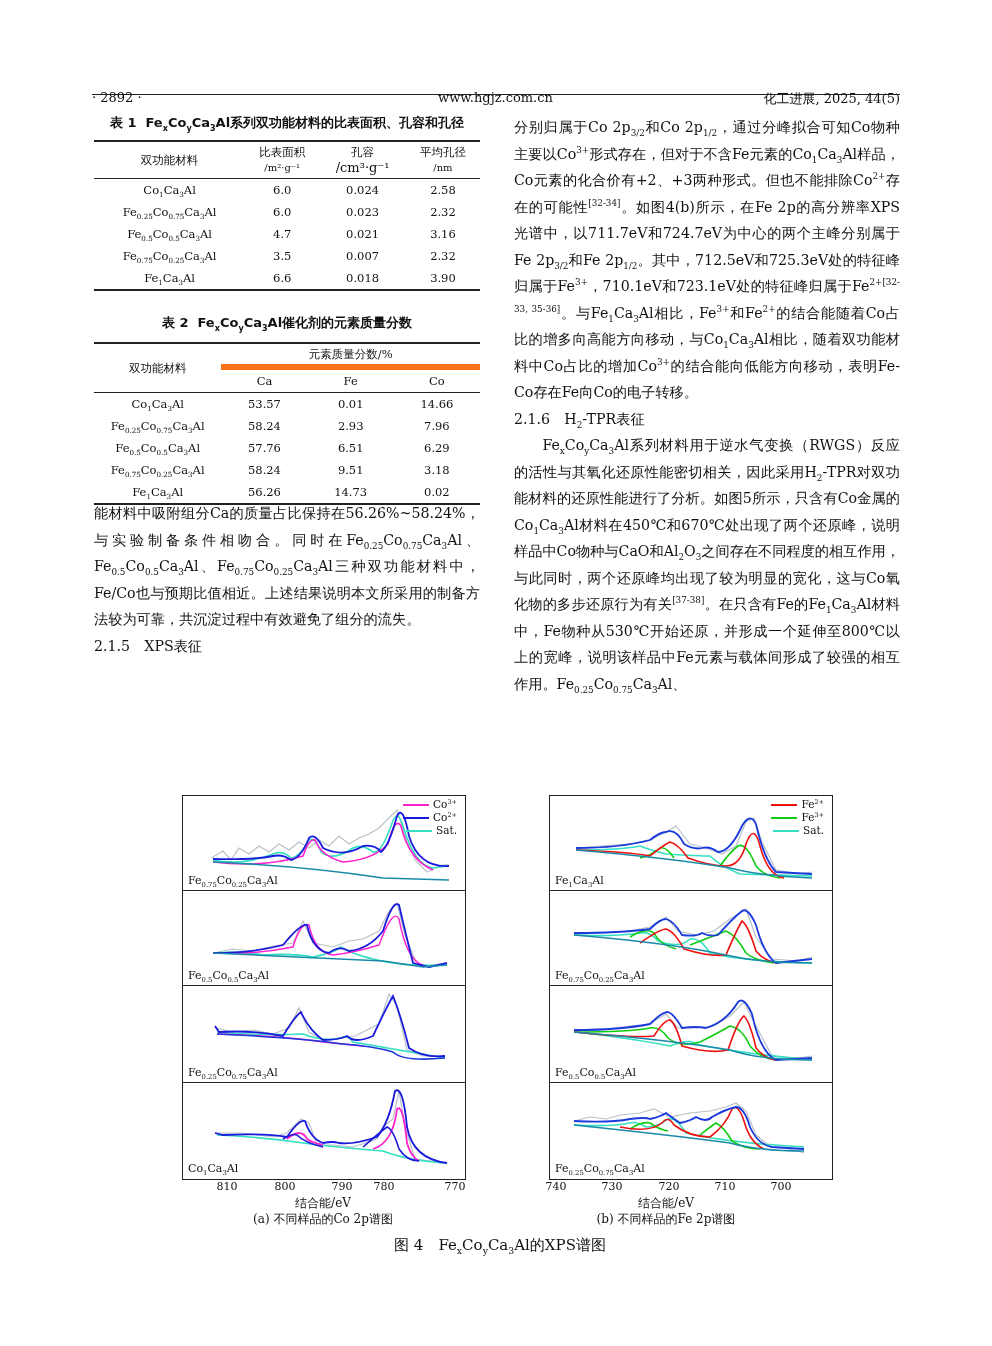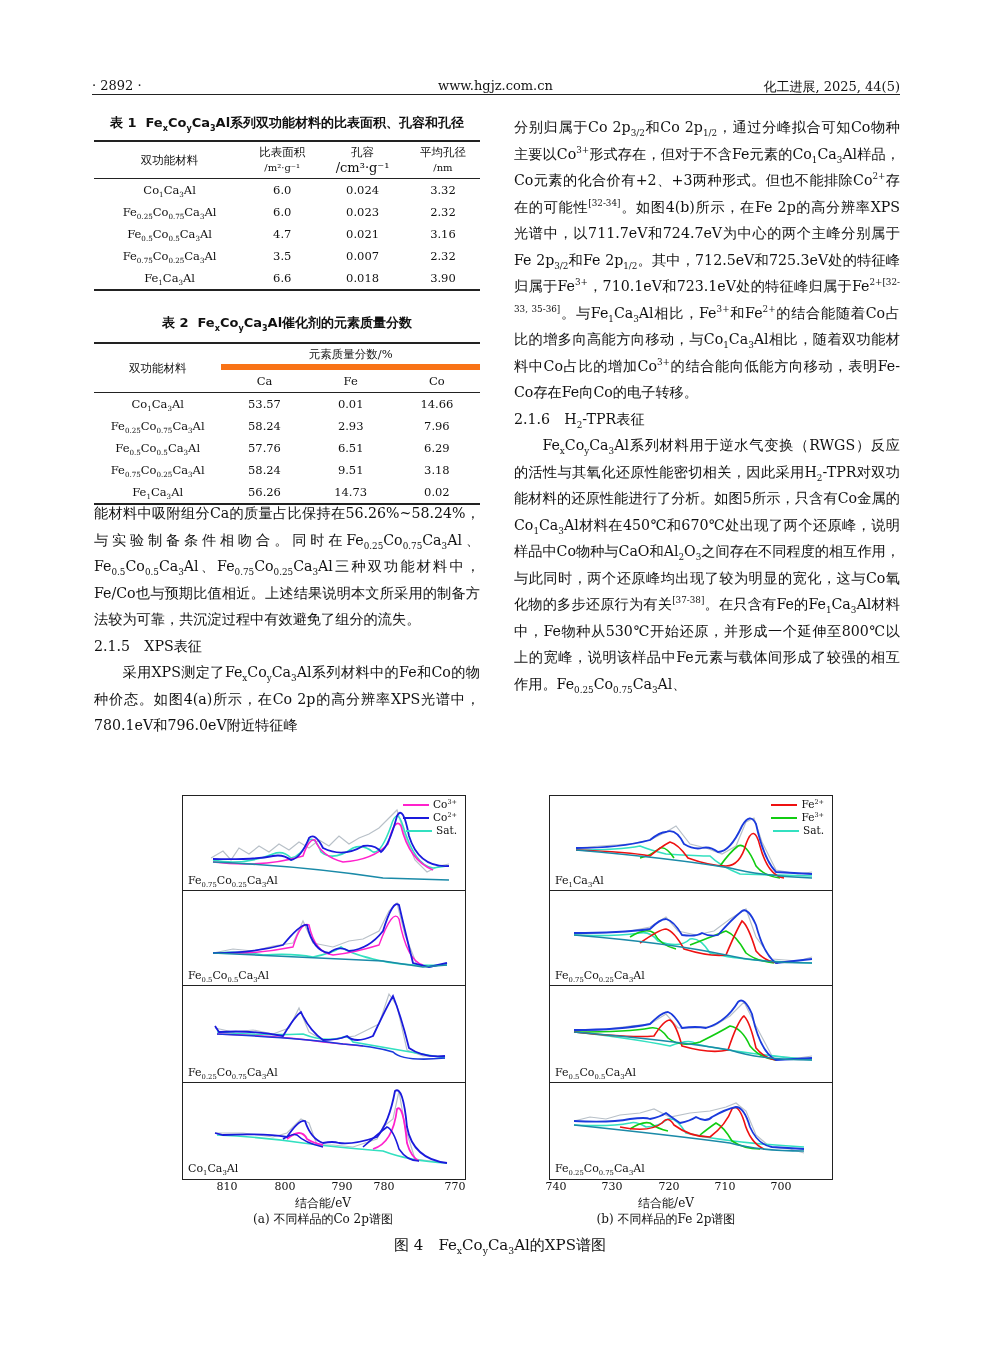--- a/index.html
+++ b/index.html
@@ -1,21 +1,21 @@
 <!DOCTYPE html>
 <html><head>
 <meta charset="utf-8">
 <style>
   html, body { margin:0; padding:0; background:#fff; }
   body { width:992px; height:1346px; position:relative; overflow:hidden;
          font-family:"DejaVu Serif","Liberation Serif",serif; color:#111; }
   .abs { position:absolute; }
   .hdr { top:72px; left:92px; width:808px; height:22px; font-size:13px;
          border-bottom:1.5px solid #222; }
-  .hdr span { position:absolute; top:6px; }
+  .hdr span { position:absolute; top:18px; }
   .col { font-size:14.2px; line-height:26.5px; text-align:justify; }
   .col p { margin:0; }
   .indent { text-indent:2em; }
   .sec { margin:0; }
   sub, sup { font-size:0.62em; line-height:0; }
   .tcap { font-family:"DejaVu Sans","Liberation Sans",sans-serif; font-weight:bold;
           font-size:13px; text-align:center; }
   table.t { border-collapse:collapse; width:100%; font-size:11.5px; }
   table.t td, table.t th { text-align:center; font-weight:normal; padding:0; height:22px; }
   table.t th { font-size:11.5px; line-height:15px; }
@@ -52,21 +52,21 @@
         <tr class="top2 mid1">
       <th style="height:36px;">双功能材料</th>
       <th><span>比表面积</span><br><span style="font-size:10px">/m²·g⁻¹</span></th>
       <th><span>孔容</span><br><span style="font-size:13px">/cm³·g⁻¹</span></th>
       <th><span>平均孔径</span><br><span style="font-size:10px">/nm</span></th>
     </tr>
     <tr>
       <td>Co<sub>1</sub>Ca<sub>3</sub>Al</td>
       <td>6.0</td>
       <td>0.024</td>
-      <td>3.32</td>
+      <td>2.58</td>
     </tr>
     <tr>
       <td>Fe<sub>0.25</sub>Co<sub>0.75</sub>Ca<sub>3</sub>Al</td>
       <td>6.0</td>
       <td>0.023</td>
       <td>2.32</td>
     </tr>
     <tr>
       <td>Fe<sub>0.5</sub>Co<sub>0.5</sub>Ca<sub>3</sub>Al</td>
       <td>4.7</td>
@@ -134,21 +134,20 @@
       <td>14.73</td>
       <td>0.02</td>
     </tr>
   </tbody>
     </table>
 </div>
 
 <div class="abs col" style="left:94px; top:500px; width:386px;">
   <p>能材料中吸附组分Ca的质量占比保持在56.26%~58.24%，与实验制备条件相吻合。同时在Fe<sub>0.25</sub>Co<sub>0.75</sub>Ca<sub>3</sub>Al、Fe<sub>0.5</sub>Co<sub>0.5</sub>Ca<sub>3</sub>Al、Fe<sub>0.75</sub>Co<sub>0.25</sub>Ca<sub>3</sub>Al三种双功能材料中，Fe/Co也与预期比值相近。上述结果说明本文所采用的制备方法较为可靠，共沉淀过程中有效避免了组分的流失。</p>
   <p class="sec">2.1.5　XPS表征</p>
-  <p class="indent">采用XPS测定了Fe<sub>x</sub>Co<sub>y</sub>Ca<sub>3</sub>Al系列材料中的Fe和Co的物种价态。如图4(a)所示，在Co 2p的高分辨率XPS光谱中，780.1eV和796.0eV附近特征峰</p>
 </div>
 
 <div class="abs col" style="left:514px; top:114px; width:386px;">
   <p>分别归属于Co 2p<sub>3/2</sub>和Co 2p<sub>1/2</sub>，通过分峰拟合可知Co物种主要以Co<sup>3+</sup>形式存在，但对于不含Fe元素的Co<sub>1</sub>Ca<sub>3</sub>Al样品，Co元素的化合价有+2、+3两种形式。但也不能排除Co<sup>2+</sup>存在的可能性<sup>[32-34]</sup>。如图4(b)所示，在Fe 2p的高分辨率XPS光谱中，以711.7eV和724.7eV为中心的两个主峰分别属于Fe 2p<sub>3/2</sub>和Fe 2p<sub>1/2</sub>。其中，712.5eV和725.3eV处的特征峰归属于Fe<sup>3+</sup>，710.1eV和723.1eV处的特征峰归属于Fe<sup>2+[32-33, 35-36]</sup>。与Fe<sub>1</sub>Ca<sub>3</sub>Al相比，Fe<sup>3+</sup>和Fe<sup>2+</sup>的结合能随着Co占比的增多向高能方向移动，与Co<sub>1</sub>Ca<sub>3</sub>Al相比，随着双功能材料中Co占比的增加Co<sup>3+</sup>的结合能向低能方向移动，表明Fe-Co存在Fe向Co的电子转移。</p>
   <p class="sec">2.1.6　H<sub>2</sub>-TPR表征</p>
   <p class="indent">Fe<sub>x</sub>Co<sub>y</sub>Ca<sub>3</sub>Al系列材料用于逆水气变换（RWGS）反应的活性与其氧化还原性能密切相关，因此采用H<sub>2</sub>-TPR对双功能材料的还原性能进行了分析。如图5所示，只含有Co金属的Co<sub>1</sub>Ca<sub>3</sub>Al材料在450℃和670℃处出现了两个还原峰，说明样品中Co物种与CaO和Al<sub>2</sub>O<sub>3</sub>之间存在不同程度的相互作用，与此同时，两个还原峰均出现了较为明显的宽化，这与Co氧化物的多步还原行为有关<sup>[37-38]</sup>。在只含有Fe的Fe<sub>1</sub>Ca<sub>3</sub>Al材料中，Fe物种从530℃开始还原，并形成一个延伸至800℃以上的宽峰，说明该样品中Fe元素与载体间形成了较强的相互作用。Fe<sub>0.25</sub>Co<sub>0.75</sub>Ca<sub>3</sub>Al、</p>
 </div>
 
 <div class="abs fig" style="left:182px; top:795px; width:282px; height:383px;">
 

